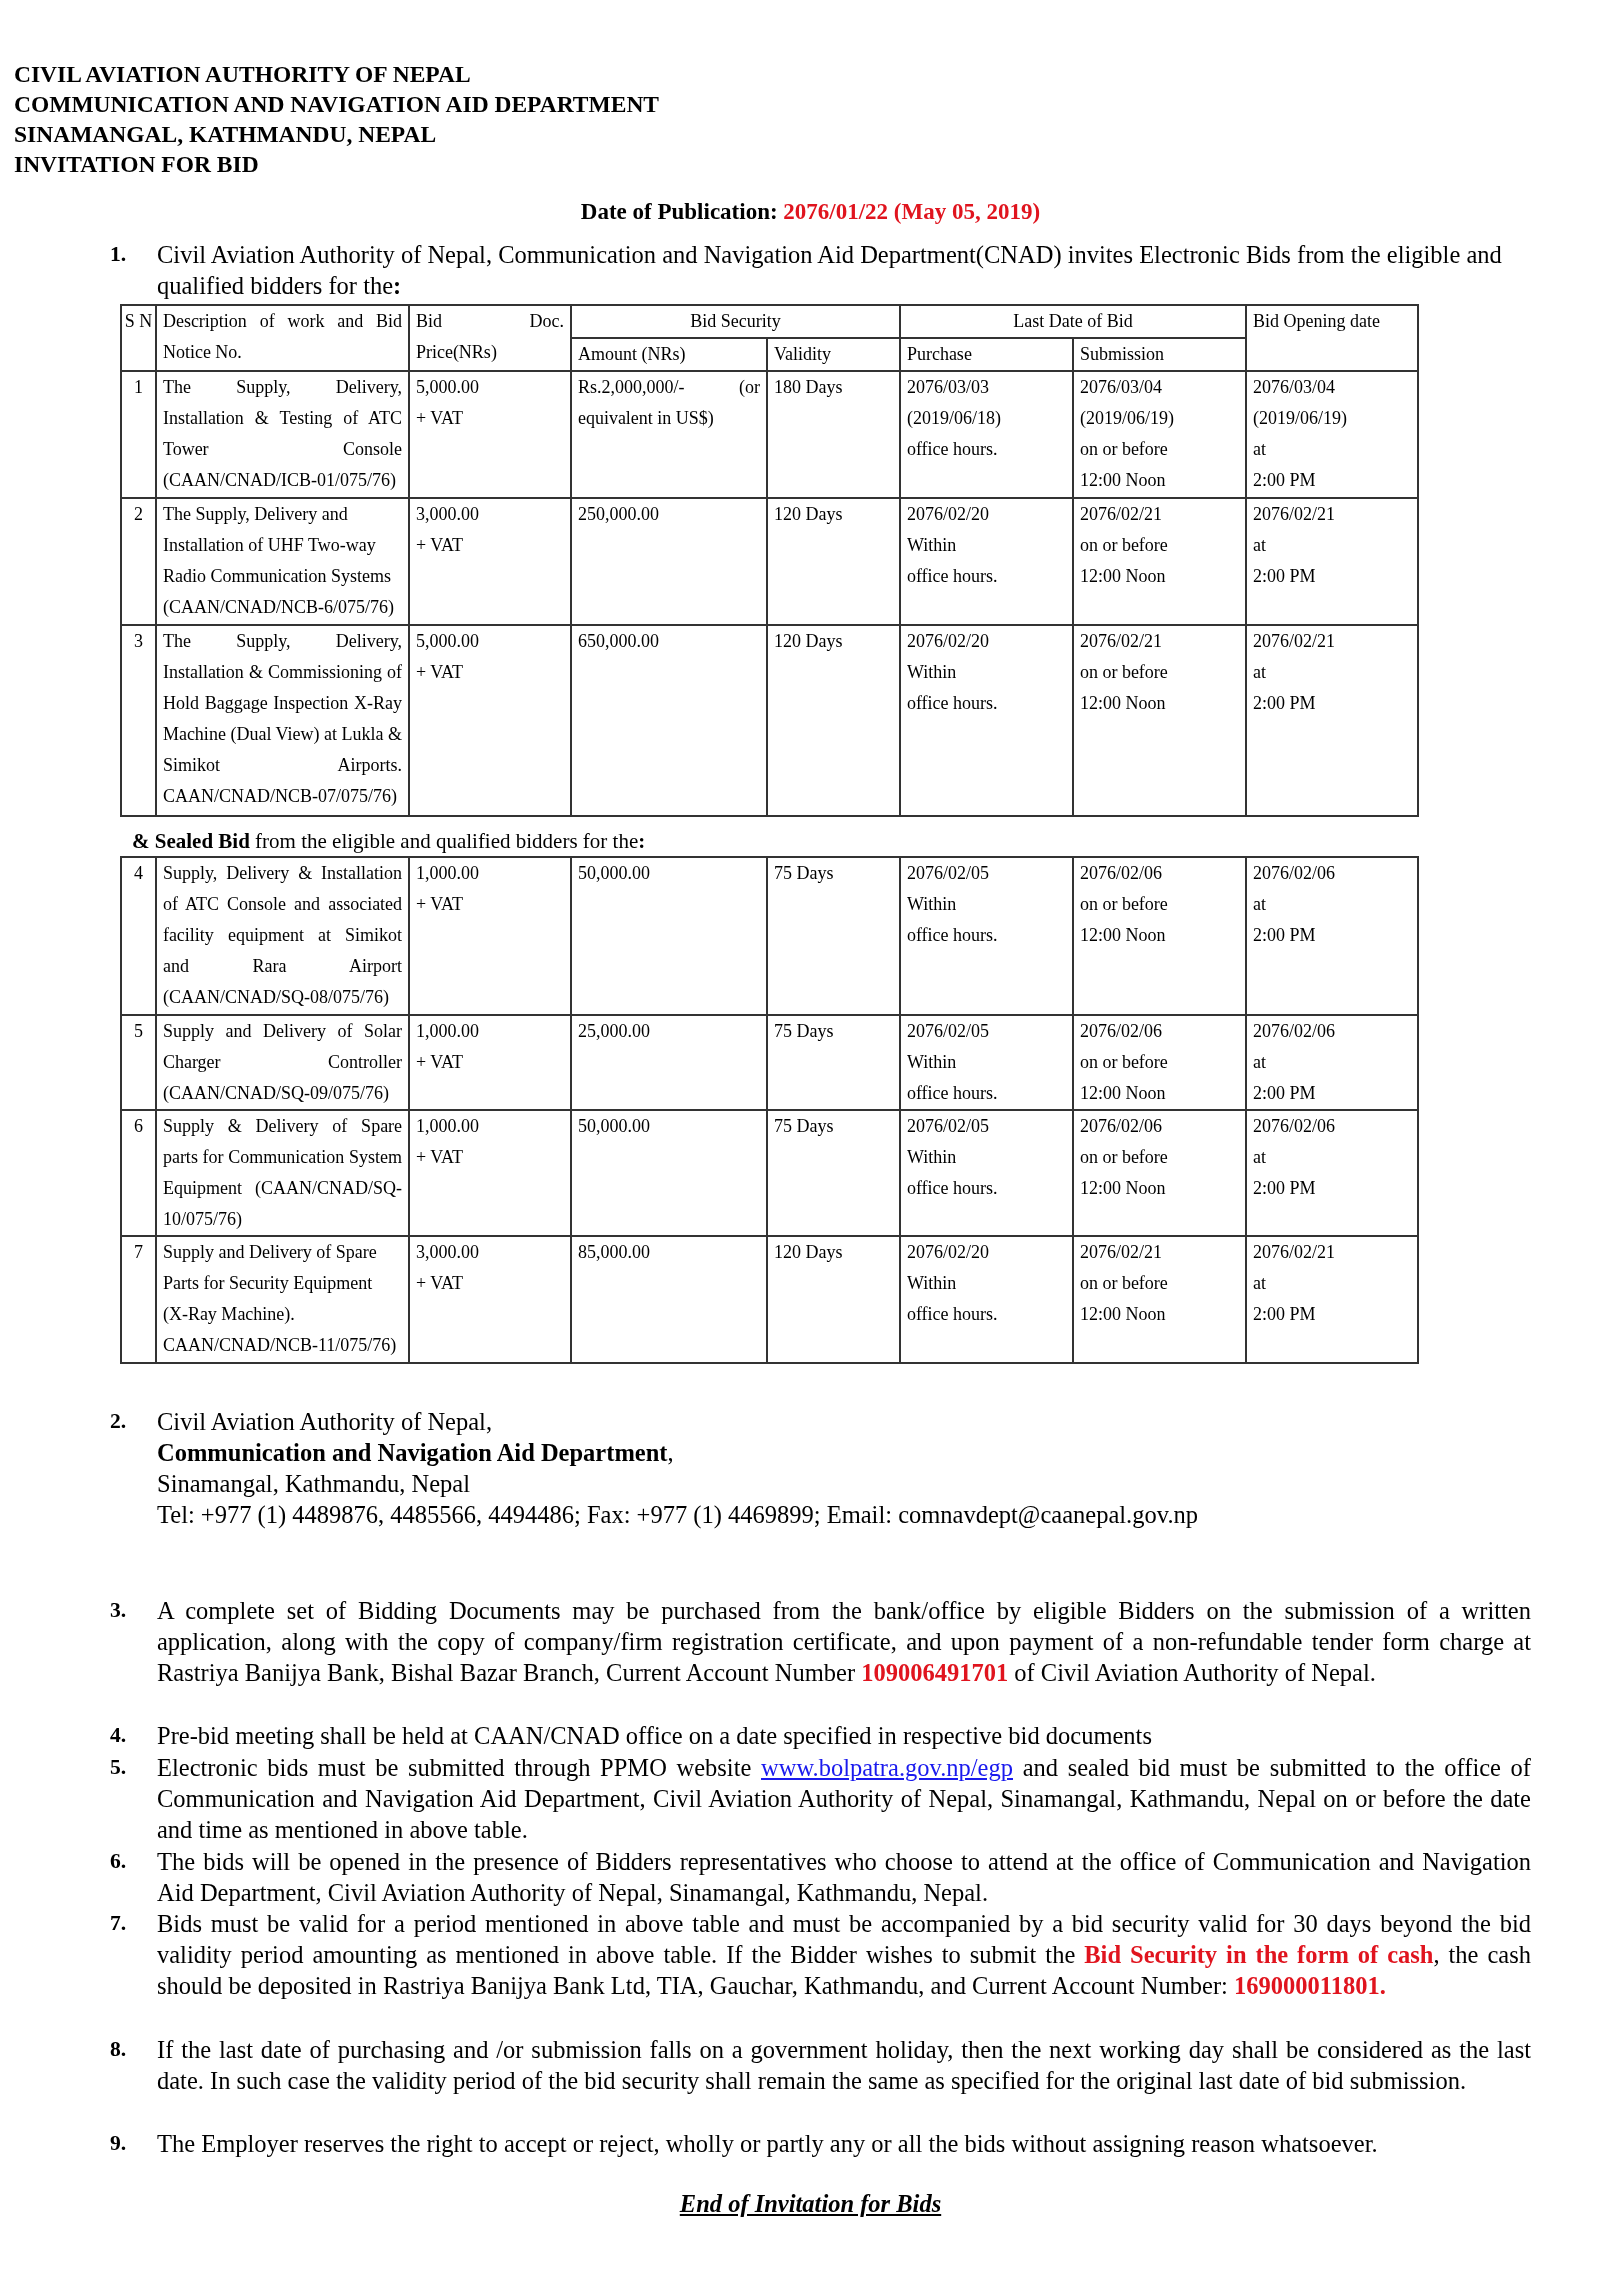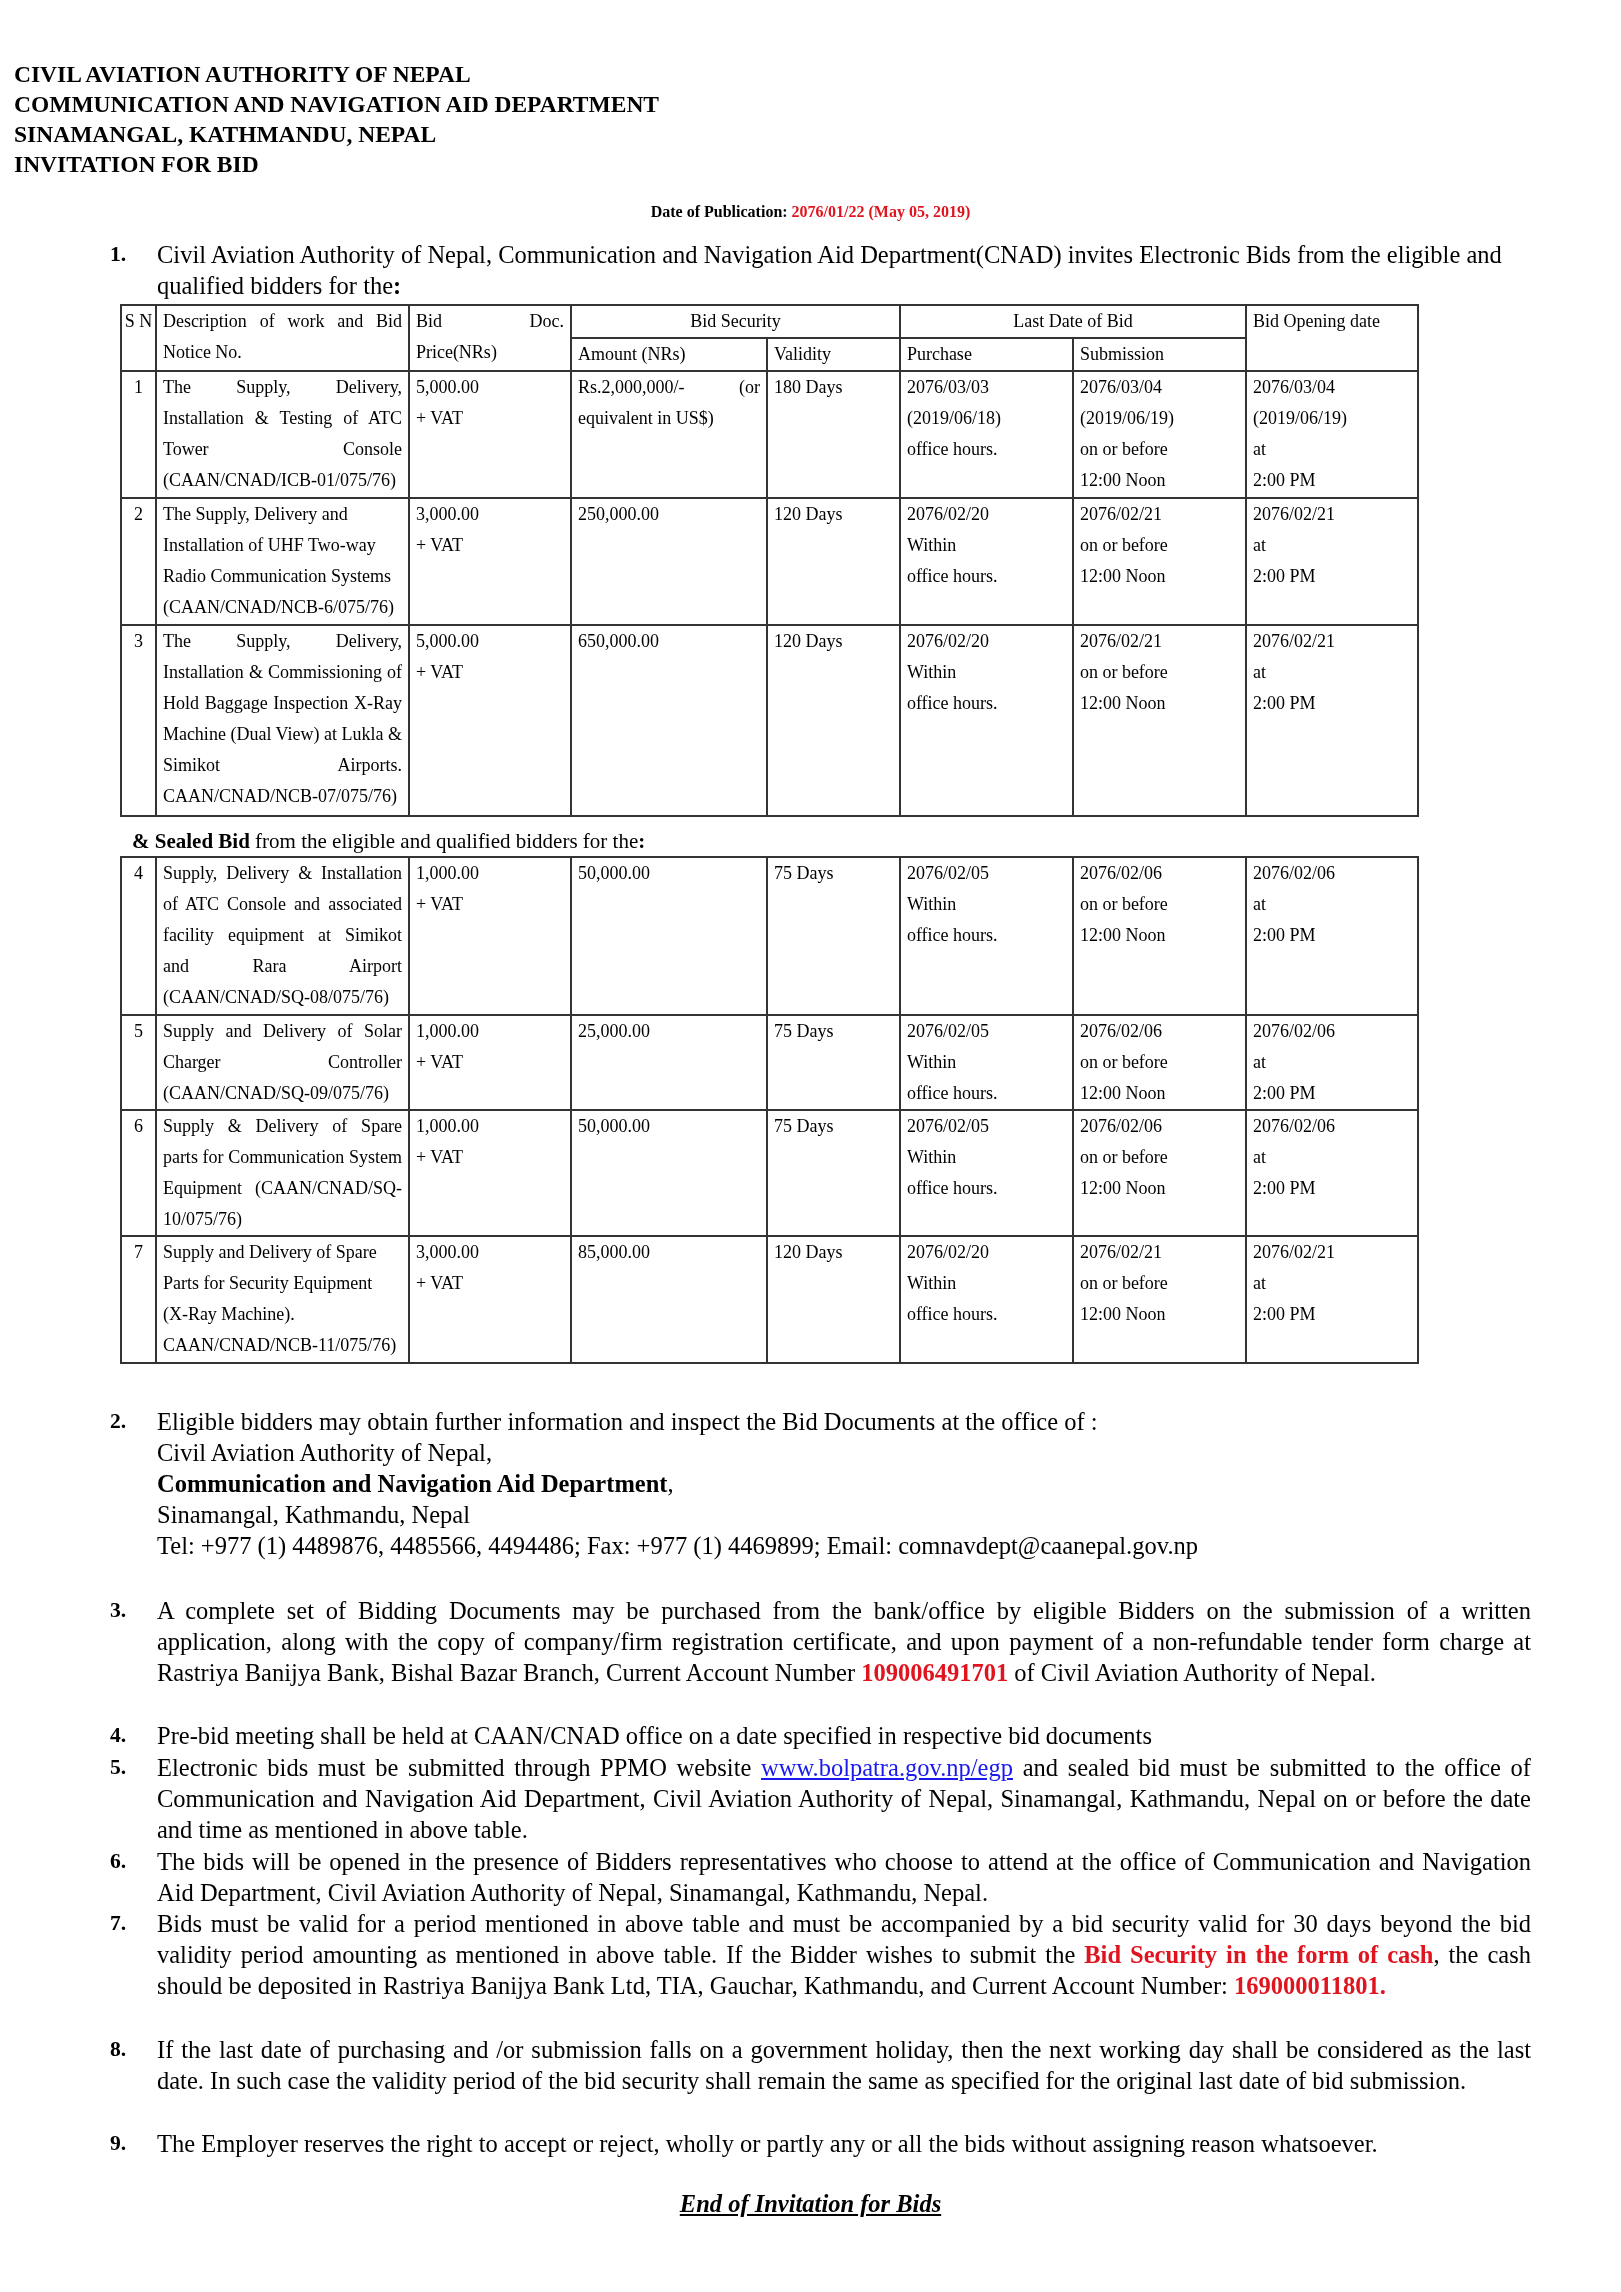--- a/index.html
+++ b/index.html
@@ -2,21 +2,21 @@
 <html><head>
 <meta charset="utf-8">
 <style>
   html, body { margin: 0; padding: 0; background: #ffffff; }
   body {
     width: 1621px; height: 2293px; position: relative; overflow: hidden;
     font-family: "Liberation Serif", "DejaVu Serif", serif;
     color: #000; font-size: 24.5px; line-height: 31px;
   }
   .header { position: absolute; top: 59px; left: 14px; width: 1436px; text-align: left; font-weight: bold; font-size: 23.5px; line-height: 30px; }
-  .pubdate { position: absolute; top: 196px; left: 0; width: 1621px; text-align: center; font-weight: bold; font-size: 16px; }
+  .pubdate { position: absolute; top: 196px; left: 0; width: 1621px; text-align: center; font-weight: bold; font-size: 23px; }
   .red { color: #e0141e; }
   .bold { font-weight: bold; }
   .item { position: absolute; left: 110px; width: 1421px; }
   .item .num { position: absolute; left: 0; top: 0; font-weight: bold; font-size: 21.6px; }
   .item .txt { margin-left: 47px; text-align: justify; }
   .item .txt.noj { text-align: left; }
   a.link { color: #1a1aee; text-decoration: underline; }
   table.bid { position: absolute; left: 120px; border-collapse: collapse; table-layout: fixed; font-size: 18px; line-height: 31px; }
   table.bid td { border: 2px solid #333; vertical-align: top; padding: 0 5.9px; }
   td.sn { text-align: center; padding: 0 2px !important; }
@@ -217,21 +217,20 @@
         <td class="pre">2076/02/21
 at
 2:00  PM</td>
       </tr>
     </tbody>
 </table>
 
 <div class="item" style="top:1406px;">
   <span class="num">2.</span>
   <div class="txt noj">
-    <div>Eligible bidders may obtain further information and inspect the Bid Documents at the office of :</div>
     <div>Civil Aviation Authority of Nepal,</div>
     <div><span class="bold">Communication and Navigation Aid Department</span><span>,</span></div>
     <div>Sinamangal, Kathmandu, Nepal</div>
     <div>Tel: +977 (1) 4489876, 4485566, 4494486; Fax: +977 (1) 4469899; Email: comnavdept@caanepal.gov.np</div>
   </div>
 </div>
 
 <div class="item" style="top:1595px;">
   <span class="num">3.</span>
   <div class="txt"><span>A complete set of Bidding Documents may be purchased from the bank/office by eligible Bidders on the submission of a written application, along with the copy of company/firm registration certificate, and upon payment of a non-refundable tender form charge at Rastriya Banijya Bank, Bishal Bazar Branch, Current Account Number </span><span class="red bold">109006491701</span><span> of Civil Aviation Authority of Nepal.</span></div>

